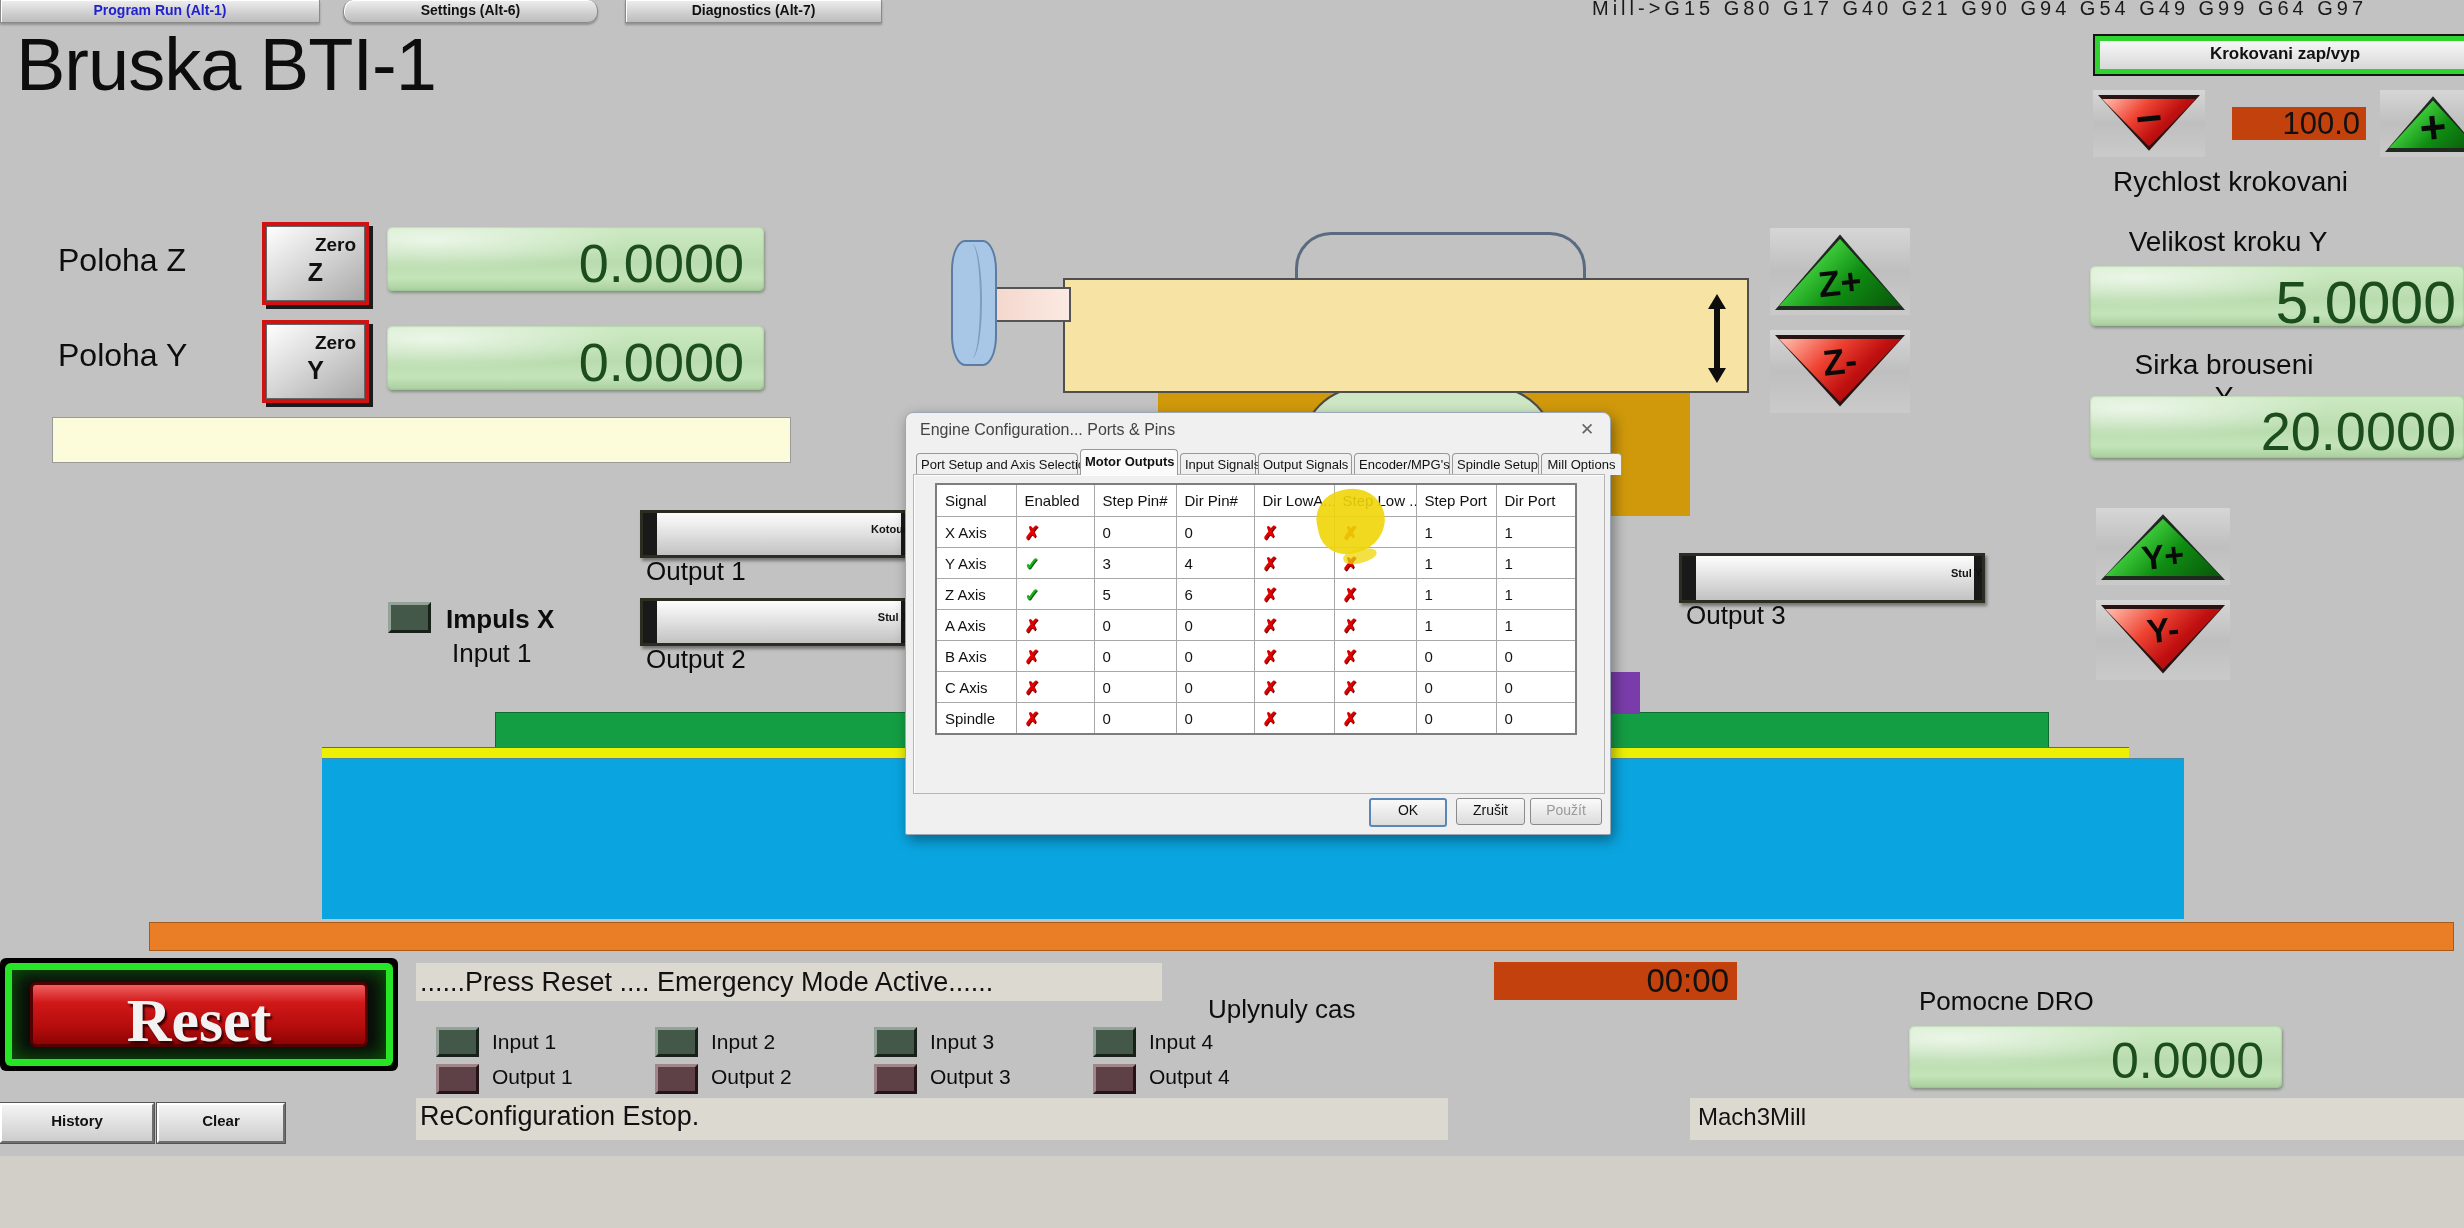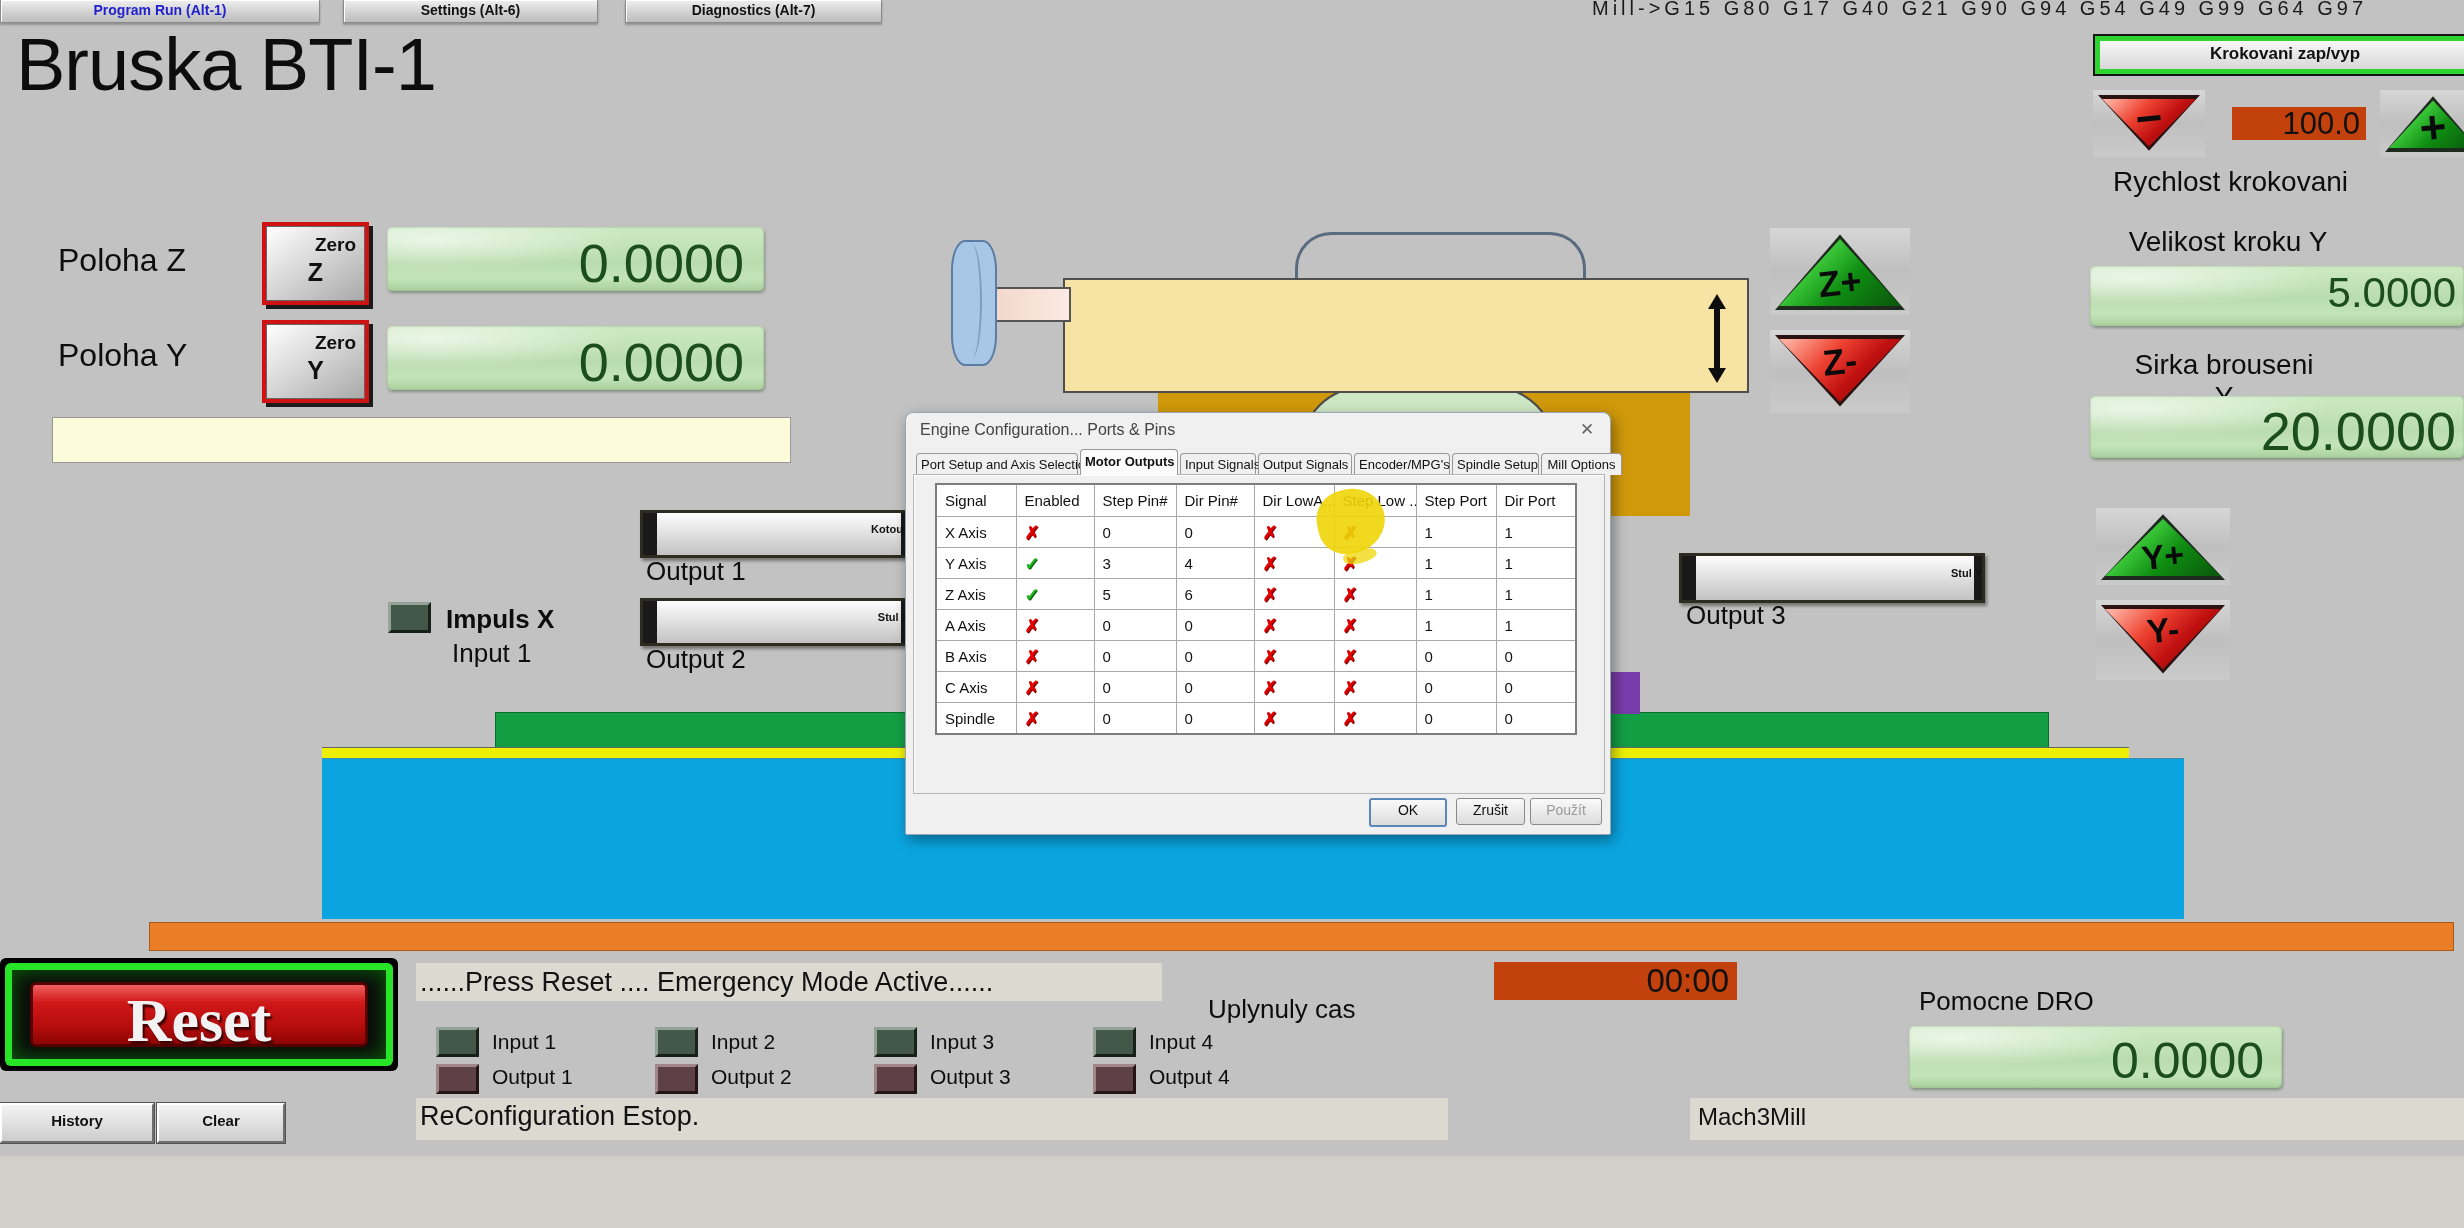--- a/index.html
+++ b/index.html
@@ -85,21 +85,21 @@
   .outline{border:3px solid #5a6b80;border-bottom:none;border-radius:36px 36px 0 0;}
   .arrowline{background:#0d0d0d;}
   .arrowhead{width:0;height:0;border-left:9px solid transparent;border-right:9px solid transparent;}
 </style>
 </head>
 <body>
 
 <div id="screen">
 
   <div class="abs topbtn" style="left:0;top:0;width:318px;color:#2222cc;">Program Run (Alt-1)</div>
-  <div class="abs topbtn" style="left:343px;top:0;width:253px;">Settings (Alt-6)</div>
+  <div class="abs topbtn" style="left:343px;top:0;width:253px;border-radius:10px;">Settings (Alt-6)</div>
   <div class="abs topbtn" style="left:625px;top:0;width:255px;">Diagnostics (Alt-7)</div>
   <div class="abs gcode" style="left:1592px;top:-3px;">Mill-&gt;G15  G80 G17 G40 G21 G90 G94 G54 G49 G99 G64 G97</div>
 
   <div class="abs title" style="left:16px;top:22px;">Bruska BTI-1</div>
 
   <div class="abs lbl" style="left:58px;top:242px;font-size:32px;">Poloha Z</div>
   <div class="abs zerobtn" style="left:262px;top:222px;width:99px;height:75px;">
     <span class="l1">Zero</span>
     <span class="l2">Z</span>
   </div>
@@ -169,21 +169,21 @@
   <div class="abs pad" style="left:2380px;top:90px;width:84px;height:67px;">
     <div class="tri up" style="width:96px;">
         <div class="shape outer"></div>
         <div class="inner"></div>
       <div class="t" style="bottom:-2px;font-size:46px;">+</div>
     </div>
   </div>
   <div class="abs lbl" style="left:2108px;top:166px;width:240px;text-align:right;font-size:28px;">Rychlost krokovani</div>
 
   <div class="abs lbl" style="left:2128px;top:226px;width:200px;text-align:center;font-size:28px;">Velikost kroku Y</div>
-  <div class="abs dro" style="left:2090px;top:266px;width:374px;height:60px;font-size:42px;">
+  <div class="abs dro" style="left:2090px;top:266px;width:374px;height:60px;font-size:59px;">
     <span style="padding:3px 8px 0 0;">5.0000</span>
   </div>
   <div class="abs lbl" style="left:2124px;top:349px;width:200px;text-align:center;font-size:28px;">Sirka brouseni Y</div>
   <div class="abs dro" style="left:2090px;top:396px;width:374px;height:62px;font-size:54px;">
     <span style="padding:4px 8px 0 0;">20.0000</span>
   </div>
 
   <div class="abs pad" style="left:1770px;top:228px;width:140px;height:87px;">
     <div class="tri up">
         <div class="shape outer"></div>

